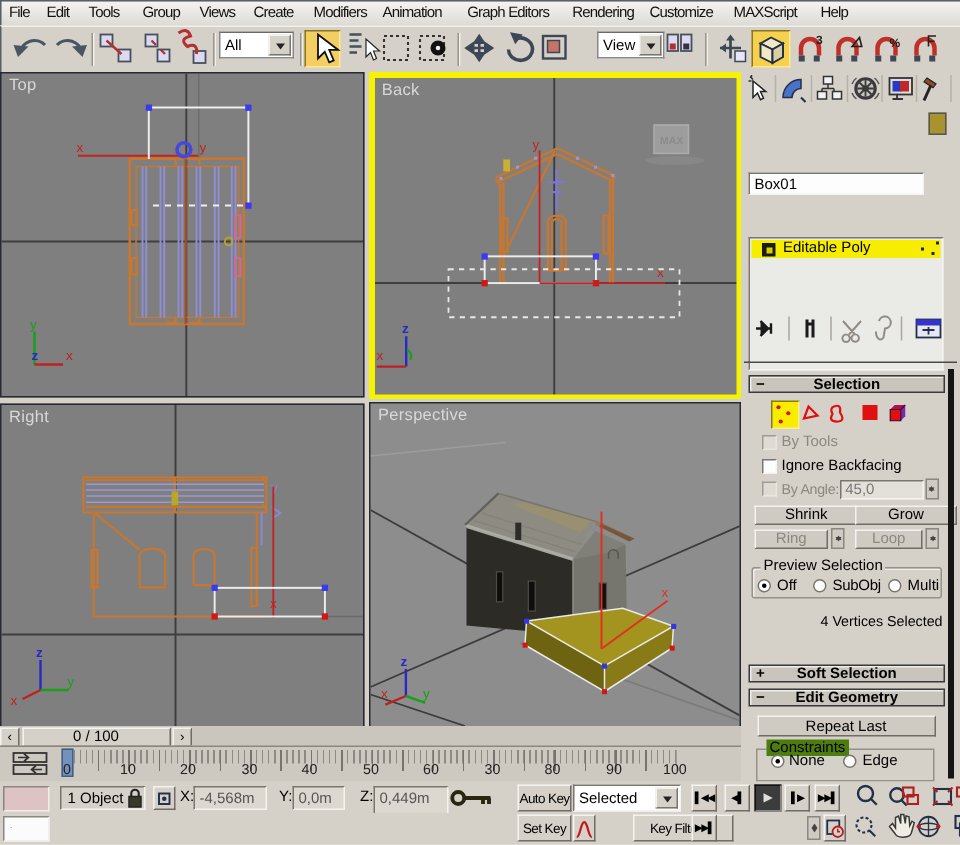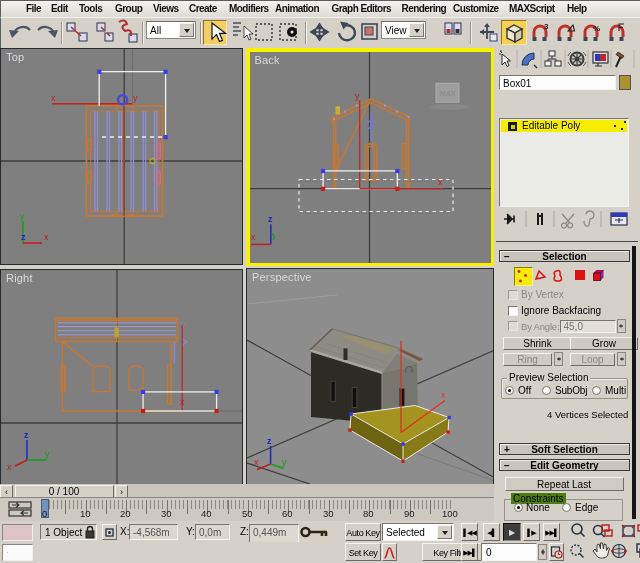--- a/index.html
+++ b/index.html
@@ -1,32 +1,32 @@
 <!DOCTYPE html>
 <html><head><meta charset="utf-8"><style>
 *{margin:0;padding:0;box-sizing:border-box;font-family:"Liberation Sans",sans-serif;}
 #app{position:relative;width:640px;height:563px;background:#d5d1c8;overflow:hidden;}
 .abs{position:absolute;}
 #menubar{position:absolute;left:0;top:0;width:640px;height:17px;background:linear-gradient(#f4f3f1,#dddbd5);border-top:1px solid #5a5f66;border-left:1px solid #5a5f66;}
-#menubar span{position:absolute;top:2px;font-size:10px;font-weight:bold;letter-spacing:-0.55px;color:#111;margin-left:20px;}
+#menubar span{position:absolute;top:2px;font-size:10px;font-weight:normal;letter-spacing:-0.55px;color:#111;}
 #toolbar{position:absolute;left:0;top:17px;width:640px;height:31px;background:#d5d1c8;border-top:1px solid #f2f1ee;border-left:1px solid #5a5f66;}
 .sep{position:absolute;top:4px;width:2px;height:22px;border-left:1px solid #9a968e;border-right:1px solid #f0efec;}
 .combo{position:absolute;height:18px;background:#fff;border:1px solid #888;border-top-color:#6a6a6a;font-size:10px;color:#000;}
 .combo .ct{position:absolute;left:3px;top:3px;}
 .combo .ca{position:absolute;right:1px;top:1px;bottom:1px;width:15px;background:#d5d1c8;border:1px solid;border-color:#f4f3f0 #7a766e #7a766e #f4f3f0;}
 .combo .ca:after{content:"";position:absolute;left:3.5px;top:5px;border:3.5px solid transparent;border-top:4.5px solid #222;}
 .ybtn{position:absolute;background:#f3ce63;border:1px solid;border-color:#8a7520 #fce9a0 #fce9a0 #8a7520;}
 
 #vparea{position:absolute;left:0;top:48px;width:494px;height:438px;background:#d5d1c8;}
 .vp{position:absolute;background:#7f7f7f;border:1px solid #262b33;}
 .vplabel{position:absolute;left:5px;top:2px;font-size:11px;color:#d8d8d8;letter-spacing:0.2px;}
 #backborder{position:absolute;left:246px;top:0px;width:248px;height:218px;background:#f7f300;}
 
 #panel{position:absolute;left:494px;top:48px;width:146px;height:473px;background:#d5d1c8;}
-.sunk{position:absolute;background:#fdfdfd;border:1px solid;border-color:#7a766e #f4f3f0 #f4f3f0 #7a766e;font-size:10px;color:#000;}
+.sunk{position:absolute;background:#fdfdfd;border:1px solid;border-color:#7a766e #f4f3f0 #f4f3f0 #7a766e;font-size:10px;color:#000;margin-top:40px;}
 .raised{position:absolute;background:#cfcbc3;border:1px solid;border-color:#f4f3f0 #716d66 #716d66 #f4f3f0;font-size:10px;color:#000;text-align:center;}
 .rollhdr{position:absolute;left:5px;width:131px;height:12px;background:#c9c5bd;border:1px solid #3a3a3a;box-shadow:inset 1px 1px 0 #eeede9;font-size:10px;font-weight:bold;text-align:center;color:#000;}
 .rollhdr i{position:absolute;left:4px;top:0px;font-style:normal;font-weight:bold;}
 .cb{position:absolute;width:10px;height:10px;background:#fdfdfd;border:1px solid;border-color:#7a766e #f4f3f0 #f4f3f0 #7a766e;}
 .cbl{position:absolute;font-size:10px;color:#000;}
 .gray{color:#8c8880 !important;}
 .radio{position:absolute;width:9px;height:9px;border-radius:50%;background:#fdfdfd;border:1px solid #7a766e;}
 .radio.on:after{content:"";position:absolute;left:2px;top:2px;width:3px;height:3px;border-radius:50%;background:#000;}
 .spin{position:absolute;width:9px;height:14px;background:#cfcbc3;border:1px solid #8a8680;}
 .spin:before{content:"";position:absolute;left:1.5px;top:2px;border:2px solid transparent;border-bottom:3px solid #444;}
@@ -140,21 +140,21 @@
 <g stroke="#273040" stroke-width="1.3" fill="#f0e8c8">
 <path d="M6,9 l7,-4 l8,4 l-7,4 z"></path>
           <path d="M6,9 v9 l8,4 v-9 z"></path>
           <path d="M21,9 v9 l-7,4 v-9 z" fill="#d8cfa8"></path>
 </g>
 </svg>
 <div class="combo" style="left:145px;top:3px;width:50px">
         <span class="ct">All</span>
         <span class="ca"></span>
       </div>
-<div class="combo" style="left:380px;top:3px;width:45px">
+<div class="combo" style="left:397px;top:3px;width:45px">
         <span class="ct">View</span>
         <span class="ca"></span>
       </div>
 <div class="sep" style="left:60px"></div>
       <div class="sep" style="left:199px"></div>
       <div class="sep" style="left:304px"></div>
       <div class="sep" style="left:469px"></div>
       <div class="sep" style="left:141px"></div>
 </div>
 <div id="vparea">
@@ -440,21 +440,21 @@
 </g>
 <path d="M45,6 l6,6 -9,2 z" fill="none" stroke="#e01010" stroke-width="1.5"></path>
 <path d="M62,6 q5,-2 4,4 q4,6 -2,6 q-6,0 -3,-5 q-2,-4 1,-5" fill="none" stroke="#e01010" stroke-width="1.5"></path>
 <rect x="81" y="5" width="10" height="10" fill="#e01010"></rect>
 <polygon points="99.5,8 106.5,8 106.5,15.5 99.5,15.5" fill="#e01010"></polygon>
 <polygon points="99.5,8 102.5,5 109.5,5 106.5,8" fill="#b01050"></polygon>
 <polygon points="106.5,8 109.5,5 109.5,12.5 106.5,15.5" fill="#7a2ab0"></polygon>
 <path d="M99.5,8 h7 v7.5 h-7 z M106.5,8 l3,-3" fill="none" stroke="#40062a" stroke-width="0.8"></path>
 </svg>
 <div class="cb" style="left:13.5px;top:242px;background:#dedbd4;border-color:#a09c94 #e8e6e0 #e8e6e0 #a09c94"></div>
-<span class="cbl gray" style="left:27px;top:241px">By Vertex</span>
+<span class="cbl gray" style="left:27px;top:241px">By Tools</span>
 <div class="cb" style="left:13.5px;top:258px"></div>
 <span class="cbl" style="left:27px;top:257px">Ignore Backfacing</span>
 <div class="cb" style="left:13.5px;top:273px;background:#dedbd4;border-color:#a09c94 #e8e6e0 #e8e6e0 #a09c94"></div>
 <span class="cbl gray" style="left:27px;top:272.5px;font-size:9.5px;letter-spacing:-0.2px">By Angle:</span>
 <div class="fld" style="left:65.5px;top:271.5px;width:56px;height:13px;background:#e3e0da">
         <span style="position:absolute;left:3px;top:0.5px;color:#777">45,0</span>
       </div>
 <div class="spin" style="left:122.5px;top:271px"></div>
 <div class="raised" style="left:9px;top:288.5px;width:69px;height:13.5px"><span style="position:relative;top:0.5px">Shrink</span></div>
 <div class="raised" style="left:76px;top:288.5px;width:68px;height:13.5px"><span style="position:relative;top:0.5px">Grow</span></div>

